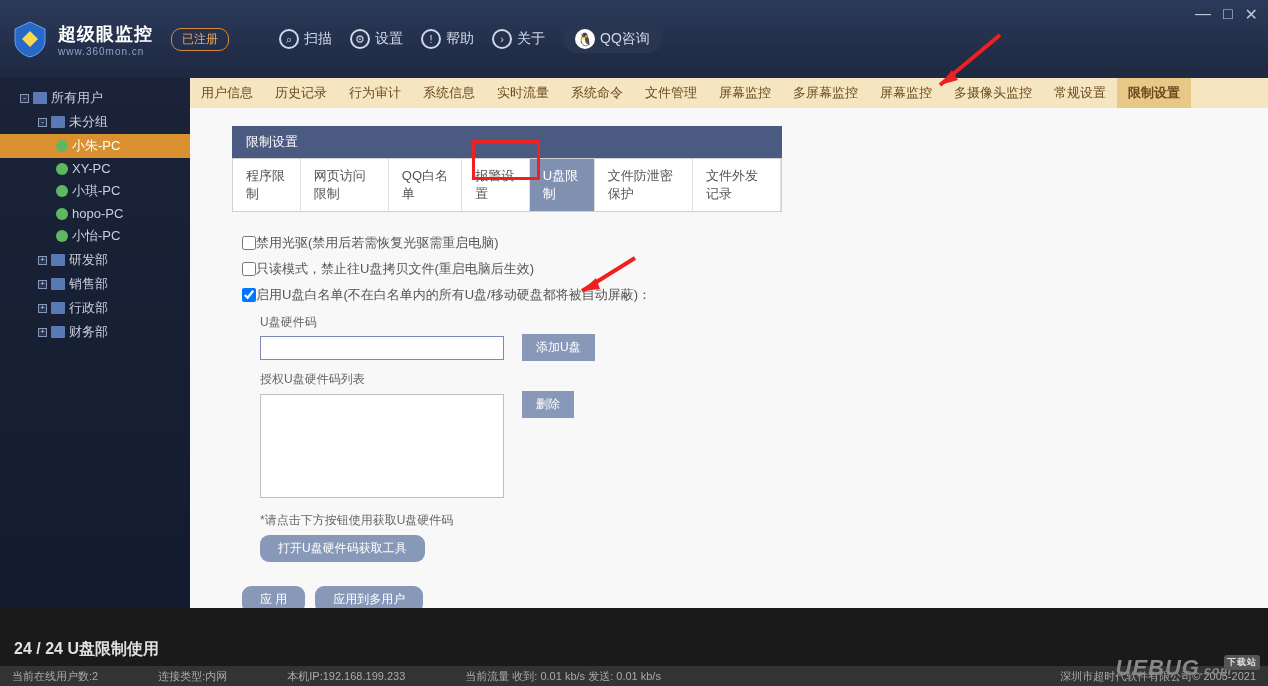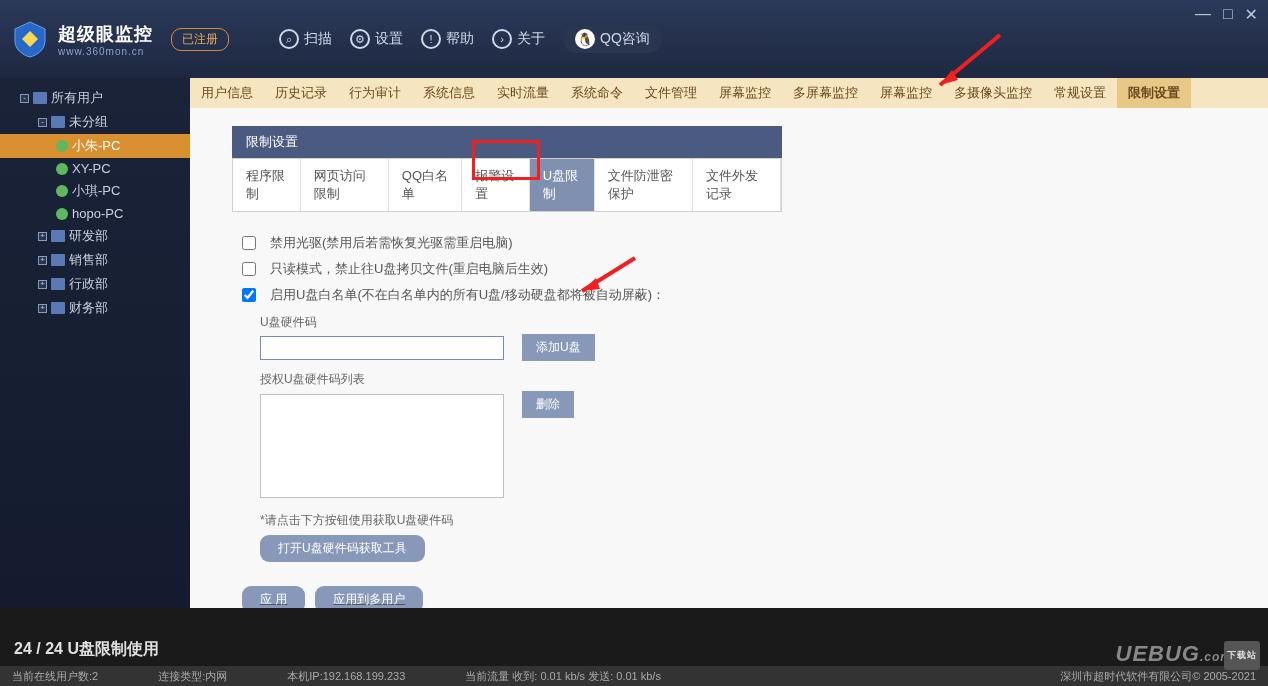--- a/index.html
+++ b/index.html
@@ -32,31 +32,31 @@
 .content { flex: 1; background: #f8f8f8; overflow: hidden; }
 .tabbar { background: #f5e5c0; display: flex; flex-wrap: wrap; }
 .tab { padding: 6px 11px; font-size: 13px; color: #6b4a1e; cursor: pointer; white-space: nowrap; }
 .tab.active { background: #e8c886; font-weight: bold; }
 .panel { margin: 18px 0 0 42px; width: 550px; }
 .panel-header { background: #4a5a80; color: #fff; padding: 7px 14px; font-size: 13px; }
 .subtab-row { background: #fff; border: 1px solid #d0d0d0; display: flex; }
 .subtab { padding: 8px 13px; font-size: 13px; color: #555; cursor: pointer; border-right: 1px solid #e0e0e0; }
 .subtab.active { background: #8090b0; color: #fff; }
 .panel-body { padding: 14px 10px; font-size: 13px; color: #555; }
-.chk-row { display: flex; align-items: center; gap: 14px; margin: 8px 0; }
+.chk-row { display: flex; align-items: center; gap: 0; margin: 8px 0; }
 .chk-row input { width: 14px; height: 14px; }
 .field-row { margin: 10px 0 4px 18px; }
 .field-label { font-size: 12px; color: #666; margin-bottom: 3px; }
 .input-row { display: flex; align-items: center; gap: 18px; }
 .hw-input { width: 244px; height: 24px; border: 1px solid #7a8ab0; padding: 0 5px; font-size: 13px; }
 .btn { background: #8898b8; color: #fff; border: none; padding: 5px 14px; font-size: 12px; cursor: pointer; }
 .btn.wide { padding: 5px 18px; border-radius: 9px; }
 .listbox { width: 244px; height: 104px; border: 1px solid #c0c0c0; background: #fff; margin-top: 3px; }
 .hint { font-size: 12px; color: #666; margin: 14px 0 6px 18px; }
-.bottom-btns { margin: 24px 0 0 0; display: flex; gap: 10px; text-decoration: underline; }
+.bottom-btns { margin: 24px 0 0 0; display: flex; gap: 10px; }
 .highlight-box { position: absolute; border: 3px solid #ee2020; pointer-events: none; }
 .arrow { position: absolute; pointer-events: none; }
 .footer1 { position: absolute; bottom: 22px; left: 0; right: 0; height: 30px; background: #1a1a1a; color: #e0e0e0; font-size: 16px; display: flex; align-items: center; padding: 0 14px; font-weight: bold; }
 .footer2 { position: absolute; bottom: 0; left: 0; right: 0; height: 20px; background: #333; color: #aaa; font-size: 11px; display: flex; align-items: center; padding: 0 12px; gap: 60px; }
 .footer2 .right { margin-left: auto; }
 .watermark { position: absolute; right: 8px; bottom: 2px; color: #888; font-size: 22px; font-weight: bold; font-style: italic; letter-spacing: 1px; display: flex; align-items: baseline; }
 .watermark .com { font-size: 12px; }
 </style>
 </head>
 <body>
@@ -124,20 +124,24 @@
         <span class="icon-user"></span>
         <span>XY-PC</span>
       </div>
     <div class="tree-node l3">
         <span class="icon-user"></span>
         <span>小琪-PC</span>
       </div>
     <div class="tree-node l3">
         <span class="icon-user"></span>
         <span>hopo-PC</span>
+      </div>
+    <div class="tree-node l3">
+        <span class="icon-user"></span>
+        <span>小怡-PC</span>
       </div>
     <div class="tree-node l2">
         <span class="tree-toggle">+</span>
         <span class="tree-icon icon-monitors"></span>
         <span>研发部</span>
       </div>
     <div class="tree-node l2">
         <span class="tree-toggle">+</span>
         <span class="tree-icon icon-monitors"></span>
         <span>销售部</span>
@@ -240,14 +244,14 @@
     <path d="M10 55 L22 40 L28 50 Z" fill="#ee2020"></path>
   </svg>
 <svg class="arrow" style="left:570px; top:253px; width:70px; height:50px;">
     <path d="M65 5 L12 38" stroke="#ee2020" stroke-width="4"></path>
     <path d="M12 38 L26 25 L30 36 Z" fill="#ee2020"></path>
   </svg>
 
 <div class="watermark">
   <span>UEBUG</span>
     <span class="com">.com</span>
-  <span style="font-size:9px; background:#555; color:#ddd; padding:8px 3px; border-radius:3px; margin-left:-8px; margin-bottom:14px; align-self:flex-start; font-style:normal;">下载站</span>
+  <span style="font-size:9px; background:#555; color:#ddd; padding:1px 3px; border-radius:3px; margin-left:-8px; margin-bottom:14px; align-self:flex-start; font-style:normal;">下载站</span>
 </div>
 
 </body></html>

